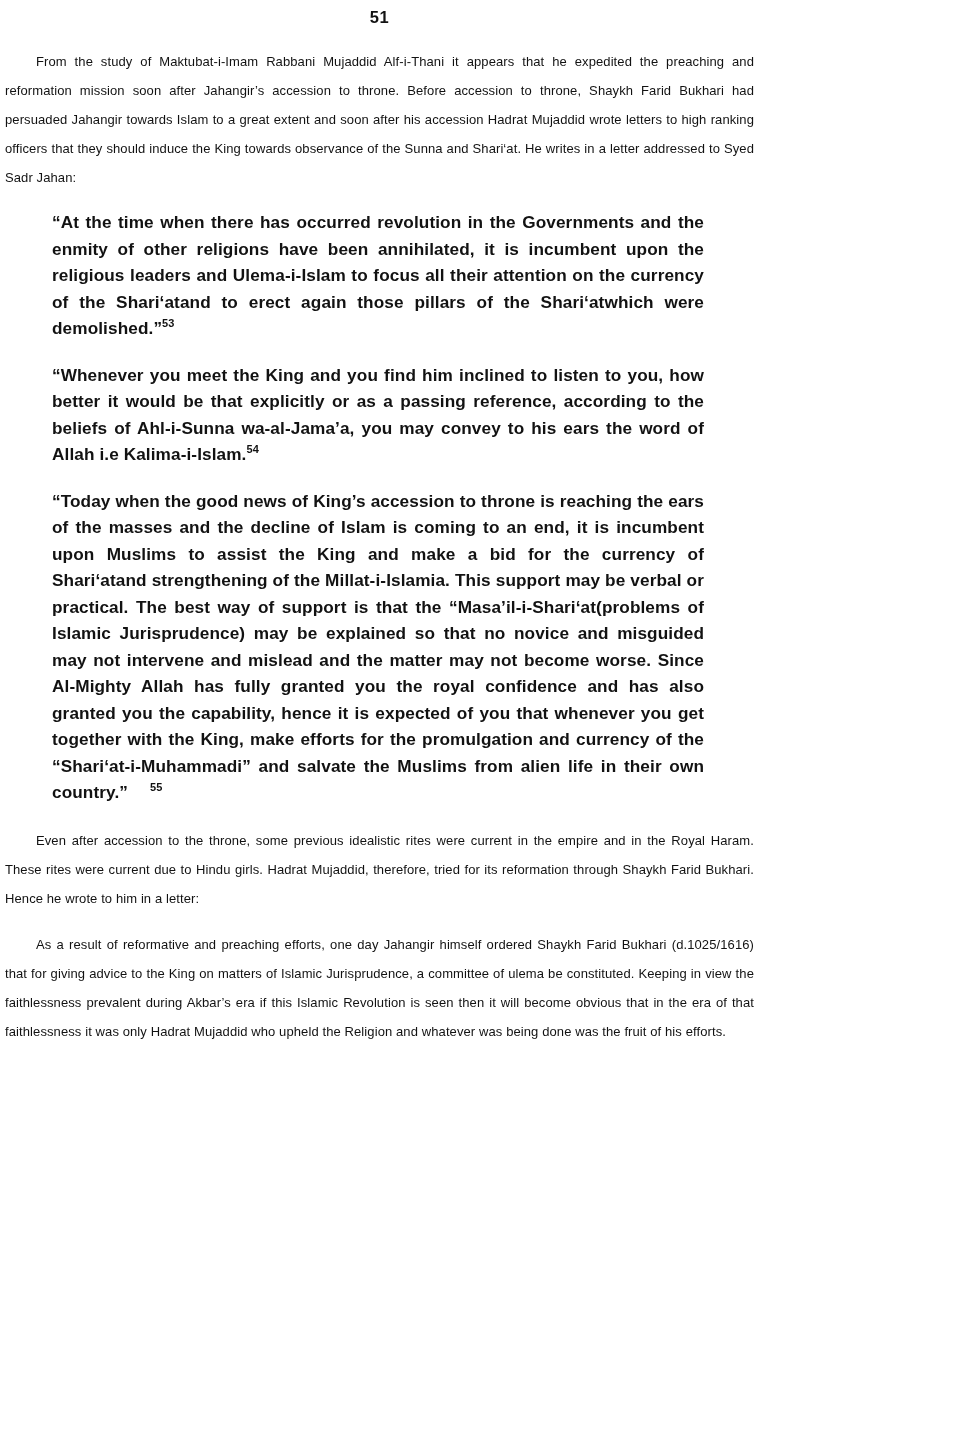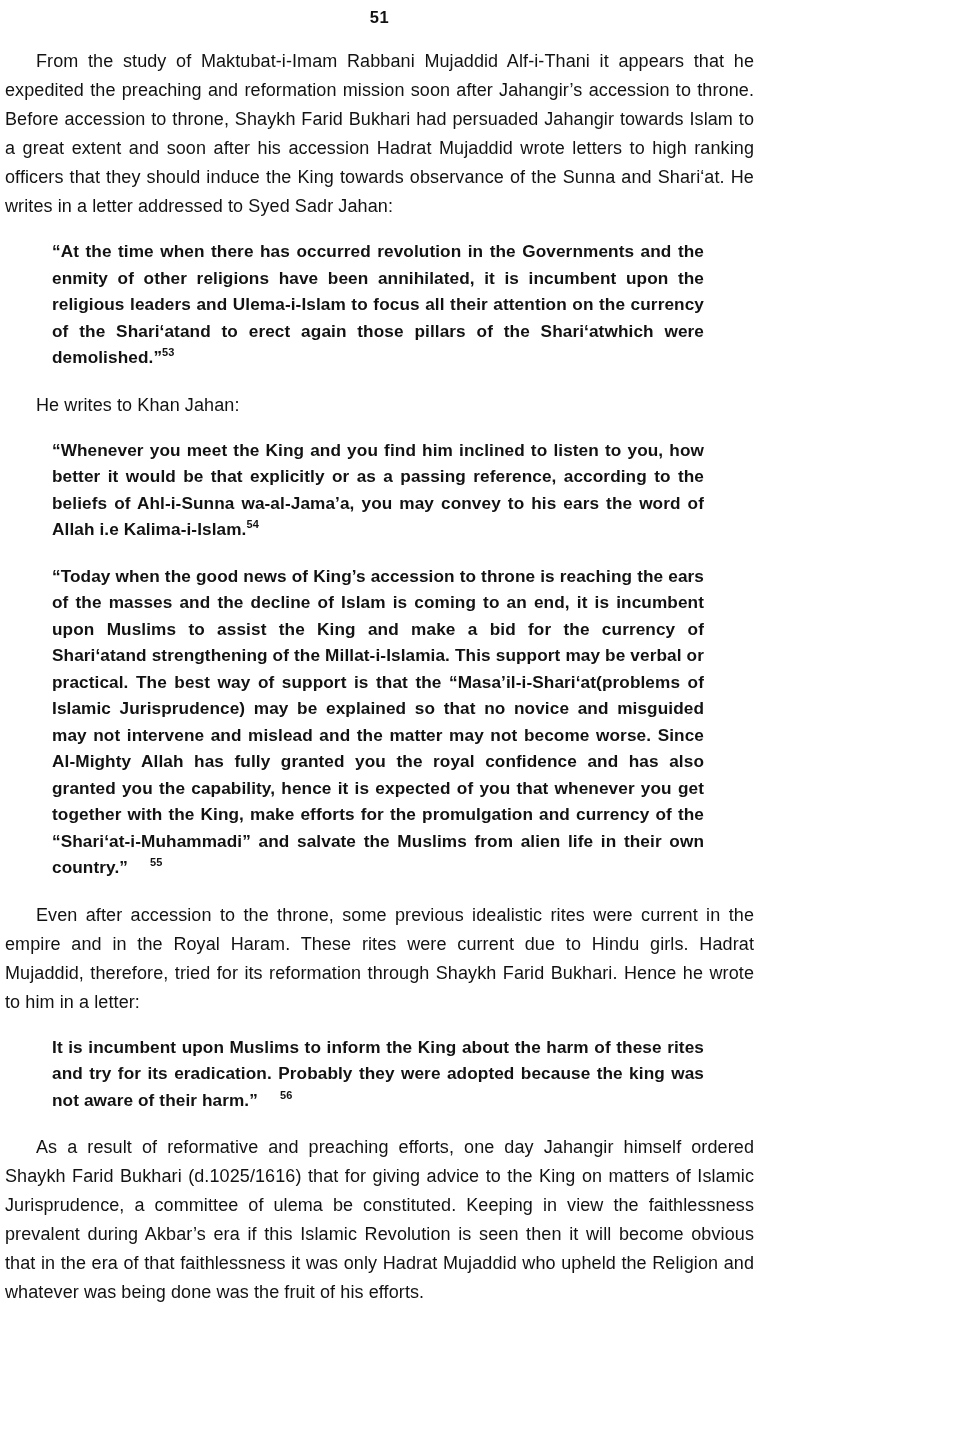--- a/index.html
+++ b/index.html
@@ -17,21 +17,21 @@
     padding: 8px 5px 24px 5px;
   }
   .page-number {
     text-align: center;
     font-weight: bold;
     font-size: 16.5px;
     letter-spacing: 0.5px;
     margin: 0 0 20px 0;
   }
   p.body {
-    font-size: 18px;
+    font-size: 13px;
     line-height: 29px;
     text-align: justify;
     margin: 6px 0 17px 0;
     text-indent: 31px;
     letter-spacing: 0.1px;
   }
   blockquote.quote {
     font-size: 17.2px;
     font-weight: bold;
     line-height: 26.5px;
@@ -55,27 +55,25 @@
 <body>
 
 <div class="page">
 
   <div class="page-number">51</div>
 
   <p class="body">From the study of Maktubat-i-Imam Rabbani Mujaddid Alf-i-Thani it appears that he expedited the preaching and reformation mission soon after Jahangir’s accession to throne. Before accession to throne, Shaykh Farid Bukhari had persuaded Jahangir towards Islam to a great extent and soon after his accession Hadrat Mujaddid wrote letters to high ranking officers that they should induce the King towards observance of the Sunna and Shari‘at. He writes in a letter addressed to Syed Sadr Jahan:</p>
 
   <blockquote class="quote"><span>“At the time when there has occurred revolution in the Governments and the enmity of other religions have been annihilated, it is incumbent upon the religious leaders and Ulema-i-Islam to focus all their attention on the currency of the Shari‘atand to erect again those pillars of the Shari‘atwhich were demolished.”</span><sup>53</sup></blockquote>
 
-  <p class="body">He writes to Khan Jahan:</p>
 
   <blockquote class="quote"><span>“Whenever you meet the King and you find him inclined to listen to you, how better it would be that explicitly or as a passing reference, according to the beliefs of Ahl-i-Sunna wa-al-Jama’a, you may convey to his ears the word of Allah i.e Kalima-i-Islam.</span><sup>54</sup></blockquote>
 
 
   <blockquote class="quote"><span>“Today when the good news of King’s accession to throne is reaching the ears of the masses and the decline of Islam is coming to an end, it is incumbent upon Muslims to assist the King and make a bid for the currency of Shari‘atand strengthening of the Millat-i-Islamia. This support may be verbal or practical. The best way of support is that the “Masa’il-i-Shari‘at(problems of Islamic Jurisprudence) may be explained so that no novice and misguided may not intervene and mislead and the matter may not become worse. Since Al-Mighty Allah has fully granted you the royal confidence and has also granted you the capability, hence it is expected of you that whenever you get together with the King, make efforts for the promulgation and currency of the “Shari‘at-i-Muhammadi” and salvate the Muslims from alien life in their own country.”</span><sup class="gap">55</sup></blockquote>
 
   <p class="body">Even after accession to the throne, some previous idealistic rites were current in the empire and in the Royal Haram. These rites were current due to Hindu girls. Hadrat Mujaddid, therefore, tried for its reformation through Shaykh Farid Bukhari. Hence he wrote to him in a letter:</p>
 
-  <blockquote class="quote"><span>It is incumbent upon Muslims to inform the King about the harm of these rites and try for its eradication. Probably they were adopted because the king was not aware of their harm.”</span><sup class="gap">56</sup></blockquote>
 
   <p class="body">As a result of reformative and preaching efforts, one day Jahangir himself ordered Shaykh Farid Bukhari (d.1025/1616) that for giving advice to the King on matters of Islamic Jurisprudence, a committee of ulema be constituted. Keeping in view the faithlessness prevalent during Akbar’s era if this Islamic Revolution is seen then it will become obvious that in the era of that faithlessness it was only Hadrat Mujaddid who upheld the Religion and whatever was being done was the fruit of his efforts.</p>
 
 
 </div>
 
 </body></html>

